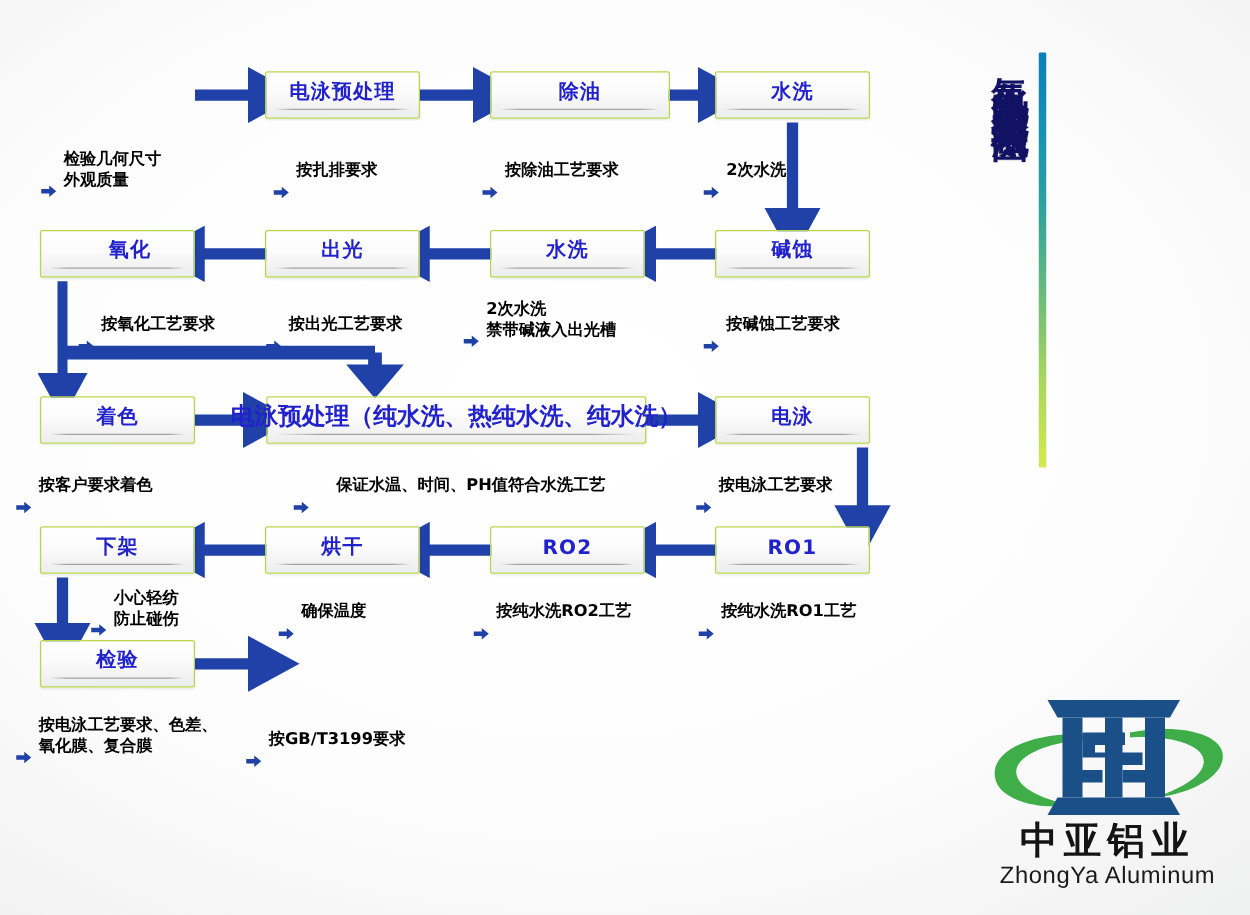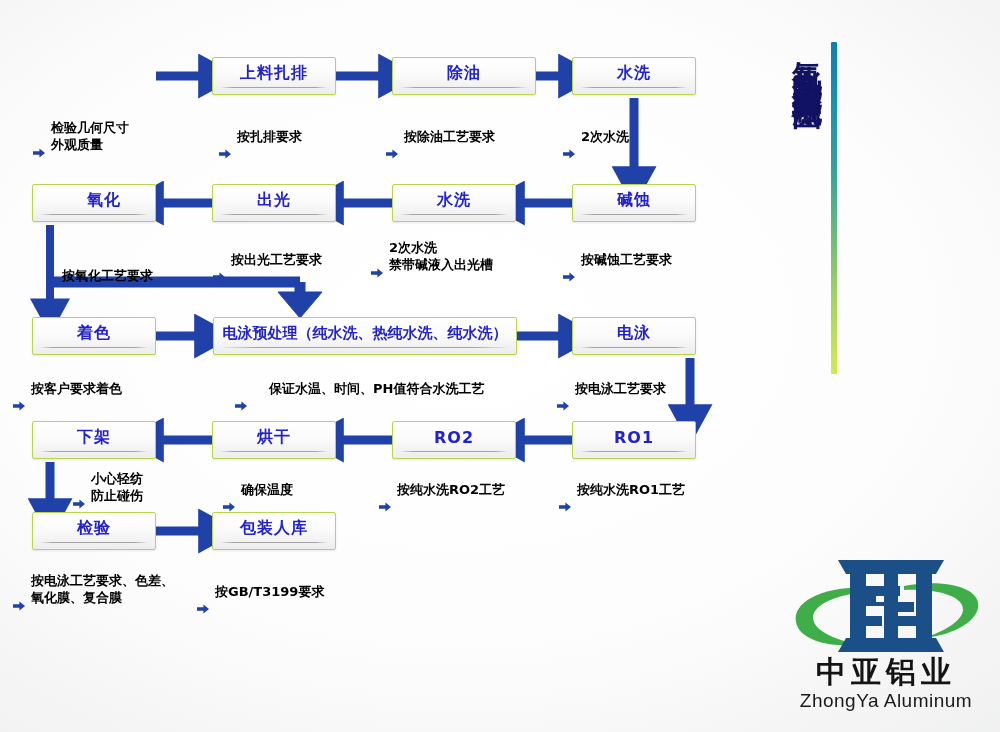--- a/index.html
+++ b/index.html
@@ -42,21 +42,21 @@
   .node .label { position: relative; top: -3px; }
   .node::after {
     content: "";
     position: absolute;
     left: 7px;
     right: 7px;
     bottom: 6px;
     height: 1px;
     background: linear-gradient(to right, rgba(160,160,160,0), rgba(150,150,150,0.85) 12%, rgba(150,150,150,0.85) 88%, rgba(160,160,160,0));
   }
-  .node.wide { font-size: 15px; letter-spacing: 0px; }
+  .node.wide { font-size: 19px; letter-spacing: 0px; }
 
   
   .note {
     position: absolute;
     display: flex;
     align-items: flex-start;
     color: #000000;
     font-size: 13px;
     font-weight: bold;
     line-height: 17px;
@@ -178,21 +178,21 @@
         <path d="M214,440 L162,440" stroke-width="9" marker-end="url(#ah)"></path>
 
         <path d="M50,462 L50,500" stroke-width="9" marker-end="url(#ah)"></path>
 
         <path d="M156,531 L200,531" stroke-width="9" marker-end="url(#ah)"></path>
       </g>
     </svg>
   </div>
 
   <div class="node" style="left:212px; top:57px; width:124px; height:38px;">
-    <span class="label">上料扎排</span>
+    <span class="label">电泳预处理</span>
   </div>
   <div class="node" style="left:392px; top:57px; width:144px; height:38px;">
     <span class="label">除油</span>
   </div>
   <div class="node" style="left:572px; top:57px; width:124px; height:38px;">
     <span class="label">水洗</span>
   </div>
 
   <div class="node" style="left:32px;  top:184px; width:124px; height:38px;padding-left:20px;">
     <span class="label">氧化</span>
@@ -226,23 +226,20 @@
   <div class="node" style="left:392px; top:421px; width:124px; height:38px;">
     <span class="label">RO2</span>
   </div>
   <div class="node" style="left:572px; top:421px; width:124px; height:38px;">
     <span class="label">RO1</span>
   </div>
 
   <div class="node" style="left:32px;  top:512px; width:124px; height:38px;">
     <span class="label">检验</span>
   </div>
-  <div class="node" style="left:212px; top:512px; width:124px; height:38px;">
-    <span class="label">包装人库</span>
-  </div>
 
   <div class="note two" style="left:32px; top:119px;">
     <span class="bullet">
       <svg width="14" height="14" viewBox="0 0 14 14">
           <path d="M1,5.2 L7.4,5.2 L7.4,2.4 L13,7 L7.4,11.6 L7.4,8.8 L1,8.8 Z" fill="#1f41a8"></path>
         </svg>
     </span>
     <span class="txt">检验几何尺寸
 外观质量</span>
   </div>
@@ -264,21 +261,21 @@
   </div>
   <div class="note" style="left:562px; top:128px;">
     <span class="bullet">
       <svg width="14" height="14" viewBox="0 0 14 14">
           <path d="M1,5.2 L7.4,5.2 L7.4,2.4 L13,7 L7.4,11.6 L7.4,8.8 L1,8.8 Z" fill="#1f41a8"></path>
         </svg>
     </span>
     <span class="txt">2次水洗</span>
   </div>
 
-  <div class="note" style="left:62px; top:251px;flex-direction:column;">
+  <div class="note" style="left:62px; top:251px;">
     <span class="bullet">
       <svg width="14" height="14" viewBox="0 0 14 14">
           <path d="M1,5.2 L7.4,5.2 L7.4,2.4 L13,7 L7.4,11.6 L7.4,8.8 L1,8.8 Z" fill="#1f41a8"></path>
         </svg>
     </span>
     <span class="txt">按氧化工艺要求</span>
   </div>
   <div class="note" style="left:212px; top:251px;">
     <span class="bullet">
       <svg width="14" height="14" viewBox="0 0 14 14">

